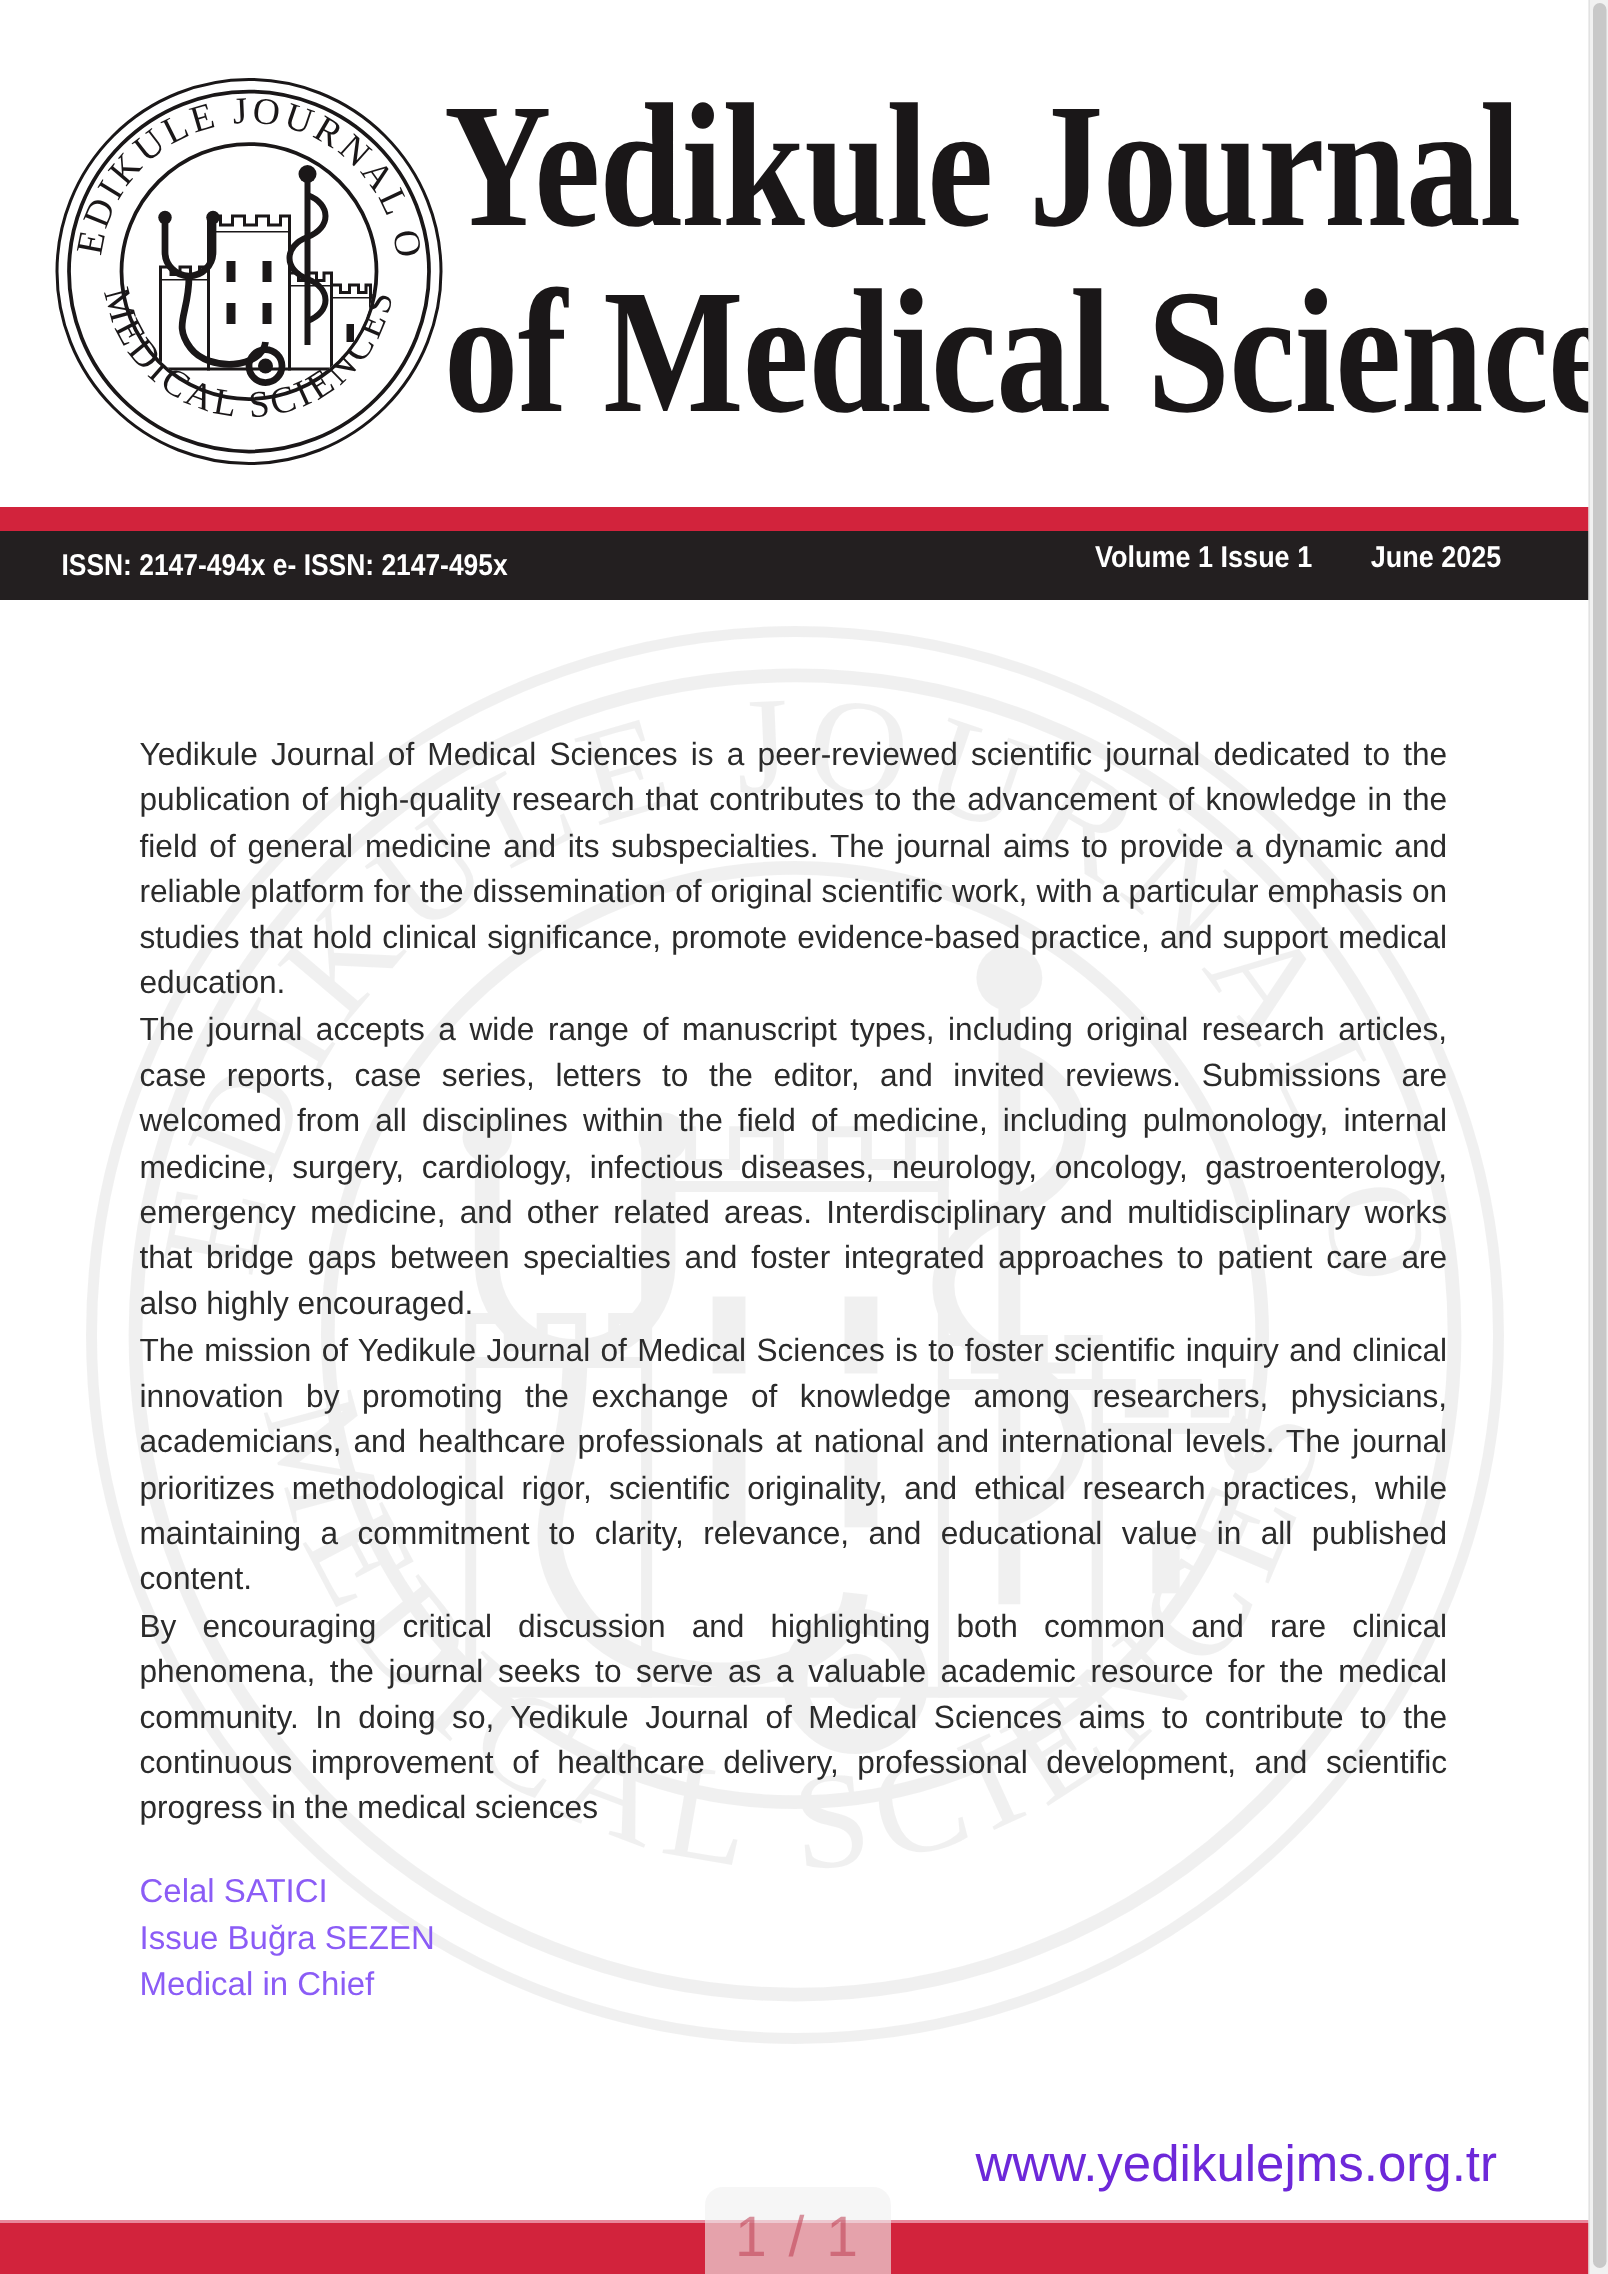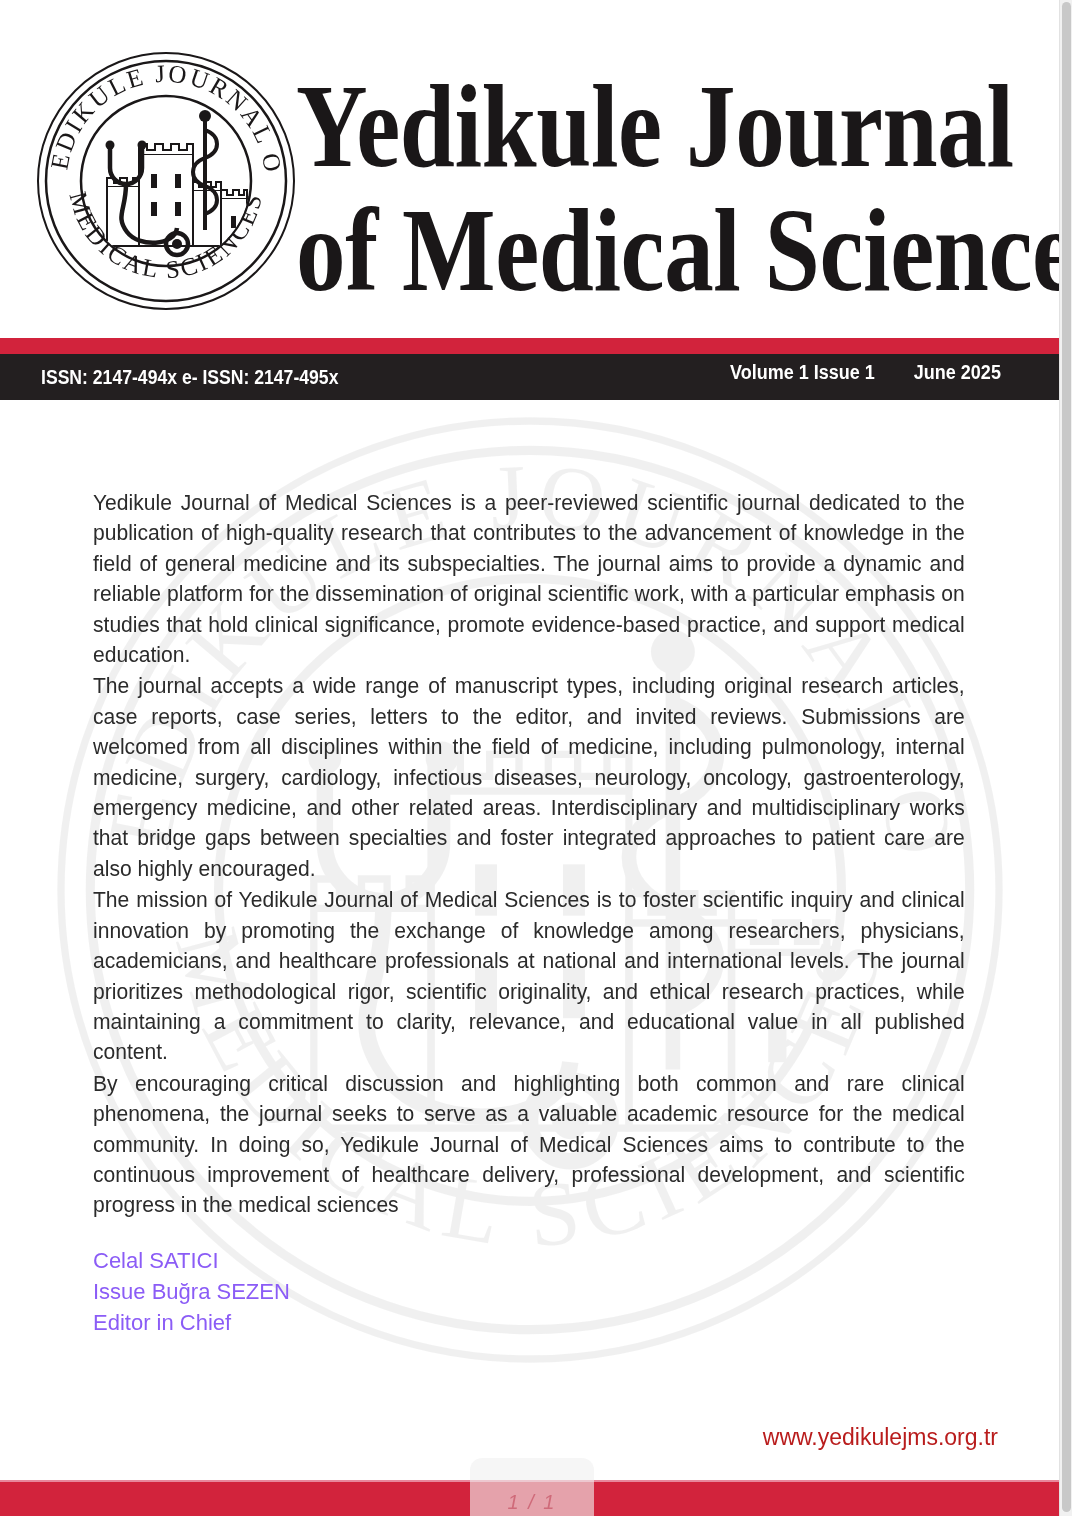--- a/index.html
+++ b/index.html
@@ -67,21 +67,21 @@
     left: 35px;
     top: 50px;
     width: 262px;
     height: 262px;
   }
   #logo-seal svg { display: block; width: 100%; height: 100%; }
 
   #journal-title {
     position: absolute;
     left: 296px;
-    top: 68px;
+    top: 52px;
     width: 740px;
   }
   .title-line {
     font-family: "Liberation Serif", "DejaVu Serif", serif;
     font-weight: bold;
     color: #1a1718;
     letter-spacing: -0.5px;
     line-height: 1.0;
     white-space: nowrap;
     transform: scaleX(0.84);
@@ -190,22 +190,22 @@
     line-height: 31px;
     color: #8b5cf6;
     white-space: nowrap;
   }
 
   
   #footer-url {
     position: absolute;
     right: 62px;
     top: 1424px;
-    font-size: 23px;
-    color: #b91c1c;
+    font-size: 34px;
+    color: #6d28d9;
     white-space: nowrap;
   }
   #red-bar-bottom {
     position: absolute;
     left: 0;
     top: 1480px;
     width: 1060px;
     height: 36px;
     background: #d2233c;
   }
@@ -227,24 +227,23 @@
     height: 58px;
     background: rgba(240, 240, 240, 0.62);
     border-radius: 12px 12px 0 0;
     display: flex;
     align-items: flex-end;
     justify-content: center;
     padding-bottom: 2px;
     box-sizing: border-box;
   }
   #page-indicator-label {
-    font-size: 20px;
+    font-size: 38px;
     color: rgba(190, 60, 80, 0.55);
     letter-spacing: 2px;
-    font-style: italic;
   }
 </style>
 </head>
 <body>
 
 <div id="page">
 
   <div id="sheet">
 
     <div id="header">
@@ -369,21 +368,21 @@
       <div id="body-text">
         <p class="body-paragraph">Yedikule Journal of Medical Sciences is a peer-reviewed scientific journal dedicated to the publication of high-quality research that contributes to the advancement of knowledge in the field of general medicine and its subspecialties. The journal aims to provide a dynamic and reliable platform for the dissemination of original scientific work, with a particular emphasis on studies that hold clinical significance, promote evidence-based practice, and support medical education.</p>
         <p class="body-paragraph">The journal accepts a wide range of manuscript types, including original research articles, case reports, case series, letters to the editor, and invited reviews. Submissions are welcomed from all disciplines within the field of medicine, including pulmonology, internal medicine, surgery, cardiology, infectious diseases, neurology, oncology, gastroenterology, emergency medicine, and other related areas. Interdisciplinary and multidisciplinary works that bridge gaps between specialties and foster integrated approaches to patient care are also highly encouraged.</p>
         <p class="body-paragraph">The mission of Yedikule Journal of Medical Sciences is to foster scientific inquiry and clinical innovation by promoting the exchange of knowledge among researchers, physicians, academicians, and healthcare professionals at national and international levels. The journal prioritizes methodological rigor, scientific originality, and ethical research practices, while maintaining a commitment to clarity, relevance, and educational value in all published content.</p>
         <p class="body-paragraph">By encouraging critical discussion and highlighting both common and rare clinical phenomena, the journal seeks to serve as a valuable academic resource for the medical community. In doing so, Yedikule Journal of Medical Sciences aims to contribute to the continuous improvement of healthcare delivery, professional development, and scientific progress in the medical sciences</p>
       </div>
 
       <div id="signature">
         <div class="signature-line">Celal SATICI</div>
         <div class="signature-line">Issue Buğra SEZEN</div>
-        <div class="signature-line">Editor in Chief</div>
+        <div class="signature-line">Medical in Chief</div>
       </div>
 
     </div>
 
     <div id="footer-url">www.yedikulejms.org.tr</div>
 
     <div id="red-bar-bottom"></div>
     <div id="red-bar-bottom-hairline"></div>
 
   </div>

